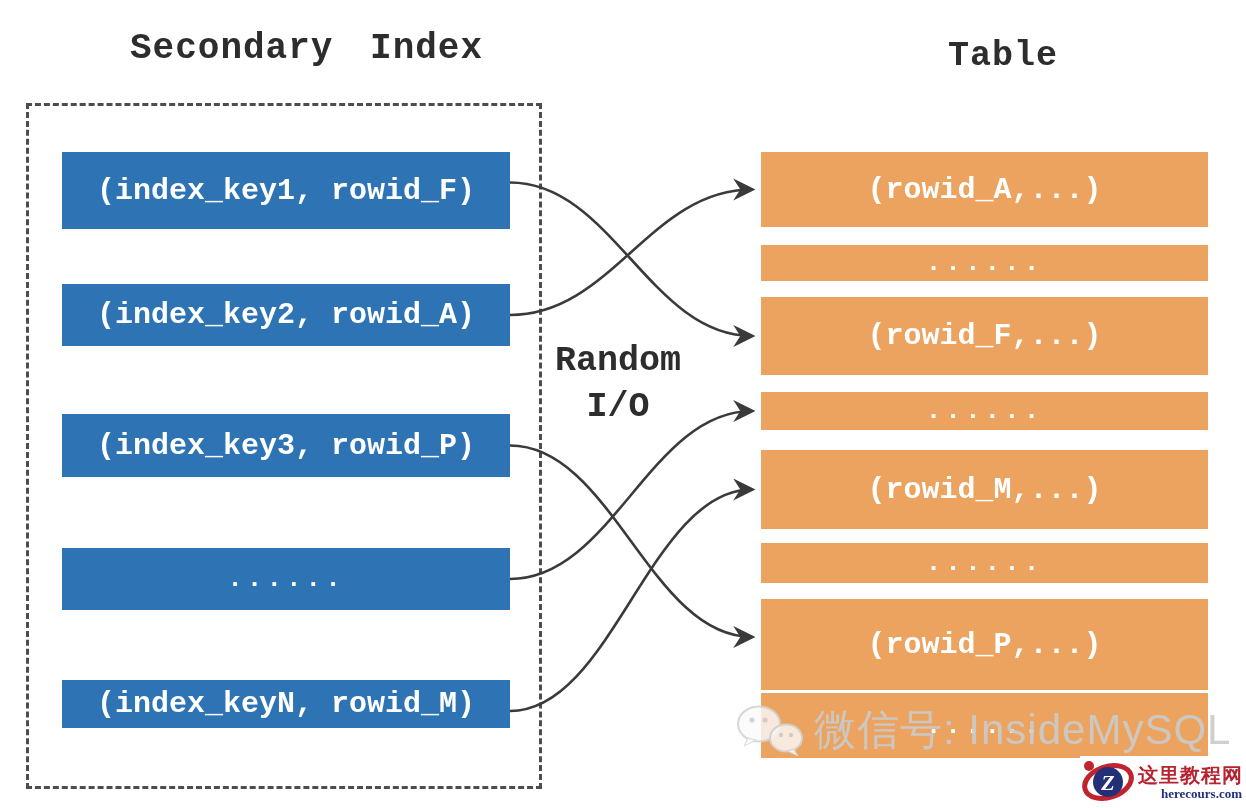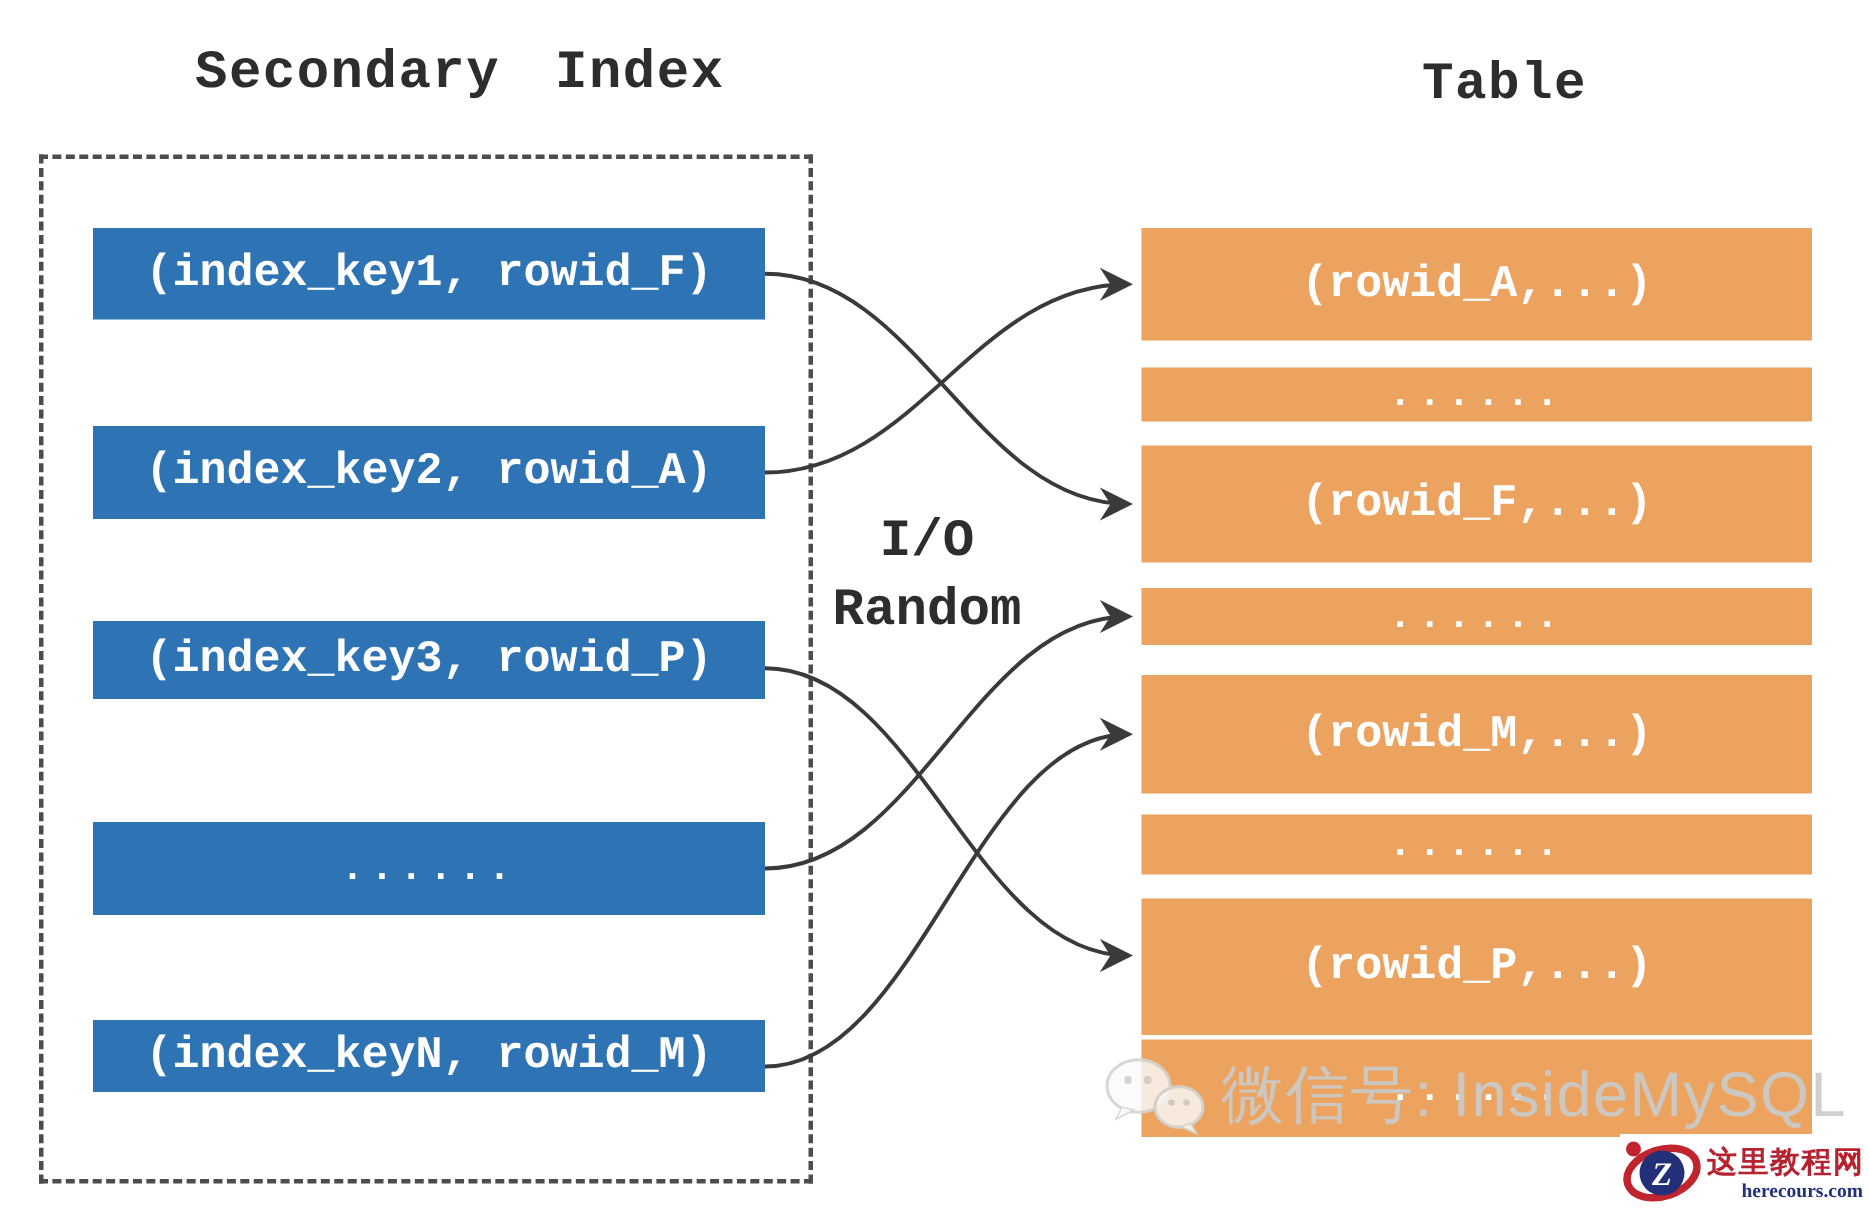--- a/index.html
+++ b/index.html
@@ -94,27 +94,27 @@
 
 <div id="canvas">
 
   <div id="right-title" class="title">Table</div>
 
   <div id="left-title" class="title">Secondary Index</div>
 
   <div id="index-panel"></div>
 
   <div id="index-rows">
-      <div class="row index-row" style="top: 152px; height: 61px; text-align: center;">
+      <div class="row index-row" style="top: 152px; height: 77px; text-align: center;">
     <span>(index_key1, rowid_F)</span>
   </div>
       <div class="row index-row" style="top: 284px; height: 62px;">
     <span>(index_key2, rowid_A)</span>
   </div>
-      <div class="row index-row" style="top: 414px; height: 52px;">
+      <div class="row index-row" style="top: 414px; height: 63px;">
     <span>(index_key3, rowid_P)</span>
   </div>
       <div class="row index-row dots" style="top: 548px; height: 62px;">
     <span>......</span>
   </div>
       <div class="row index-row" style="top: 680px; height: 48px;">
     <span>(index_keyN, rowid_M)</span>
   </div>
     </div>
   <div id="table-rows">
@@ -138,22 +138,22 @@
   </div>
       <div class="row table-row" style="top: 599px; height: 91px;">
     <span>(rowid_P,...)</span>
   </div>
       <div class="row table-row dots" style="top: 693px; height: 65px;">
     <span>......</span>
   </div>
     </div>
 
   <div id="random-io">
+    <div>Random</div>
     <div>I/O</div>
-    <div>Random</div>
   </div>
 
   <svg id="arrow-layer" viewBox="0 0 1246 808" xmlns="http://www.w3.org/2000/svg">
     <defs>
       <marker id="arrowhead" viewBox="0 0 10 10" refX="8.5" refY="5" markerWidth="8.5" markerHeight="8.5" orient="auto">
         <path d="M0,0 L10,5 L0,10 L3.2,5 Z" fill="#3a3a3a"></path>
       </marker>
     </defs>
     <g id="arrow-group">
         <path d="M510,182.5 C612,182.5 650,336 752,336" fill="none" stroke="#3a3a3a" stroke-width="2.6" marker-end="url(#arrowhead)"></path>

